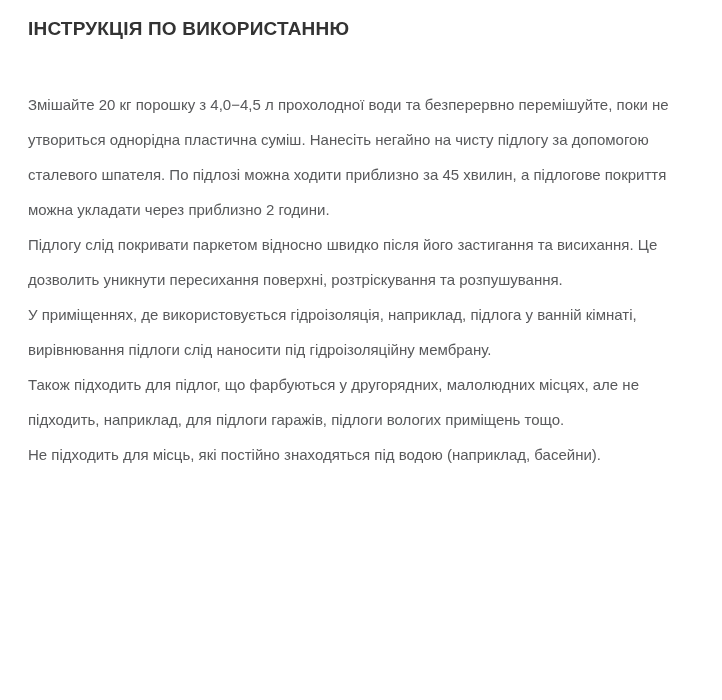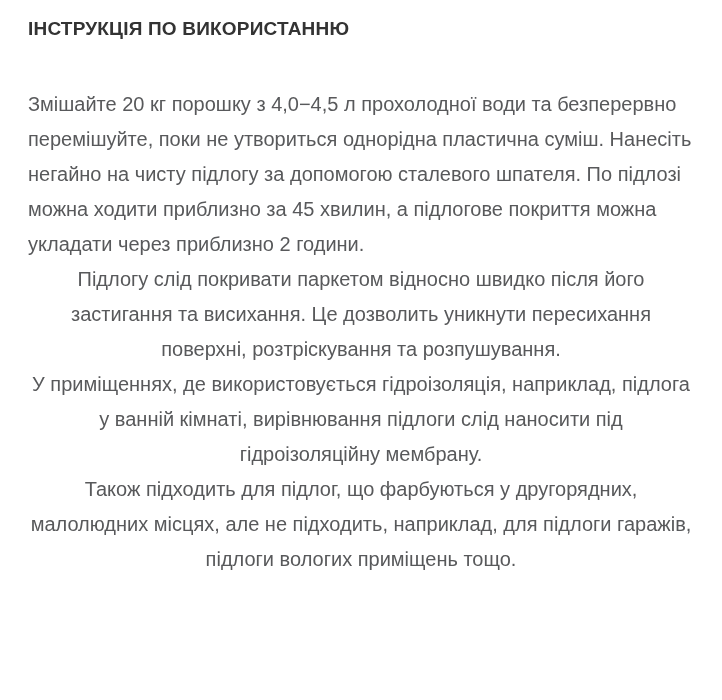--- a/index.html
+++ b/index.html
@@ -23,41 +23,41 @@
   }
   .doc-title {
     font-size: 19px;
     font-weight: bold;
     color: #333333;
     letter-spacing: 0.2px;
     margin: 0 0 46px 0;
     line-height: 1.2;
   }
   .body-text {
-    font-size: 20px;
+    font-size: 15px;
     line-height: 35px;
     color: #58595b;
     margin: 0;
   }
   .para {
     margin: 0;
     padding: 0;
   }
   .para + .para {
     margin-top: 0;
-    text-align: center;
   }
 </style>
 </head>
 <body>
 
 <div class="page">
 
   <h1 class="doc-title">ІНСТРУКЦІЯ ПО ВИКОРИСТАННЮ</h1>
 
   <div class="body-text">
     <p class="para">Змішайте 20 кг порошку з 4,0−4,5 л прохолодної води та безперервно перемішуйте, поки не утвориться однорідна пластична суміш. Нанесіть негайно на чисту підлогу за допомогою сталевого шпателя. По підлозі можна ходити приблизно за 45  хвилин, а підлогове покриття можна укладати через приблизно 2 години.</p>
     <p class="para">Підлогу слід покривати паркетом відносно швидко після його застигання та висихання. Це дозволить уникнути пересихання поверхні, розтріскування та розпушування.</p>
     <p class="para">У приміщеннях, де використовується гідроізоляція, наприклад, підлога у ванній кімнаті, вирівнювання підлоги слід наносити під гідроізоляційну мембрану.</p>
     <p class="para">Також підходить для підлог, що фарбуються у другорядних, малолюдних місцях, але не підходить, наприклад, для підлоги гаражів, підлоги вологих приміщень тощо.</p>
+    <p class="para">Не підходить для місць, які постійно знаходяться під водою (наприклад, басейни).</p>
   </div>
 
 </div>
 
 </body></html>

